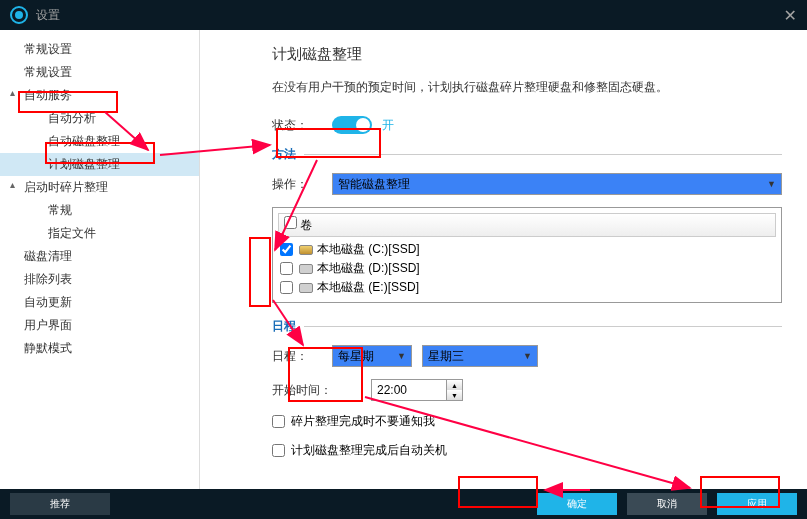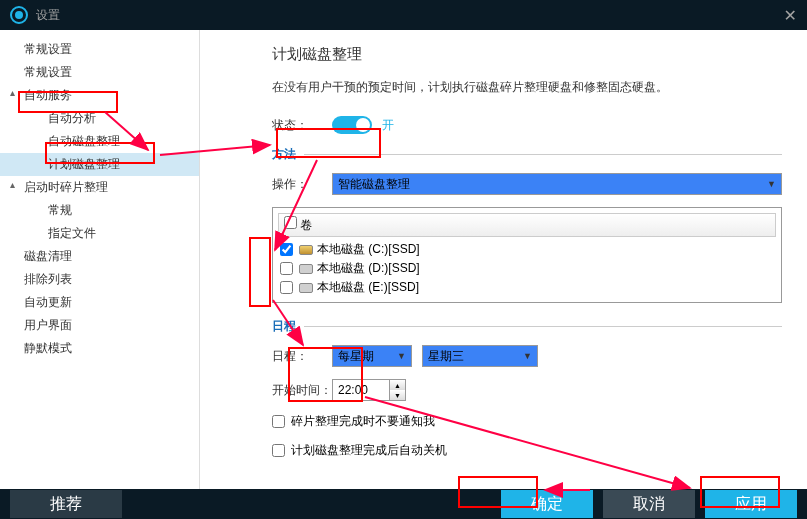--- a/index.html
+++ b/index.html
@@ -35,28 +35,28 @@
 .select-box { border: 1px solid #999; height: 22px; background: #3b82f6; display: flex; align-items: center; padding: 0 5px; position: relative; }
 .select-box .arrow { margin-left: auto; font-size: 9px; color: #333; }
 
 .volume-box { border: 1px solid #999; background: #fff; padding: 5px; margin-top: 8px; }
 .volume-header { border: 1px solid #ccc; background: linear-gradient(#fff, #eee); padding: 2px 5px; margin-bottom: 3px; }
 .volume-item { display: flex; align-items: center; padding: 1px 2px; gap: 4px; }
 .volume-item input[type=checkbox] { margin-right: 2px; }
 .disk-icon { width: 14px; height: 10px; background: #d0d0d0; border: 1px solid #888; border-radius: 2px; display: inline-block; }
 .disk-icon.c { background: linear-gradient(#f0d070, #c09030); }
 
-.time-input { border: 1px solid #999; width: 58px; height: 22px; padding: 0 5px; display: flex; align-items: center; }
+.time-input { border: 1px solid #999; width: 76px; height: 22px; padding: 0 5px; display: flex; align-items: center; margin-left: 39px; }
 .spinner { display: flex; flex-direction: column; border: 1px solid #999; border-left: none; height: 22px; }
 .spinner div { width: 15px; height: 10px; background: linear-gradient(#fff,#ddd); font-size: 7px; display:flex; align-items:center; justify-content:center; cursor:pointer; }
 
 .checkbox-row { display: flex; align-items: center; gap: 6px; margin: 12px 0; }
 
 .footer { background: #0a1a25; height: 30px; display: flex; align-items: center; padding: 0 10px; gap: 10px; }
-.btn { height: 28px; padding: 0 30px; display: flex; align-items: center; justify-content: center; color: #fff; cursor: pointer; background: #3a4a55; font-size: 16px; }
+.btn { height: 22px; padding: 0 30px; display: flex; align-items: center; justify-content: center; color: #fff; cursor: pointer; background: #3a4a55; font-size: 10px; }
 .btn.primary { background: #1fb4e8; }
 .btn.recommend { background: #2a3a45; padding: 0 40px; }
 .footer .spacer { flex: 1; }
 
 
 .redbox { position: absolute; border: 2px solid #ff0000; pointer-events: none; }
 
 .arrow-svg { position: absolute; pointer-events: none; }
 </style>
 </head>

